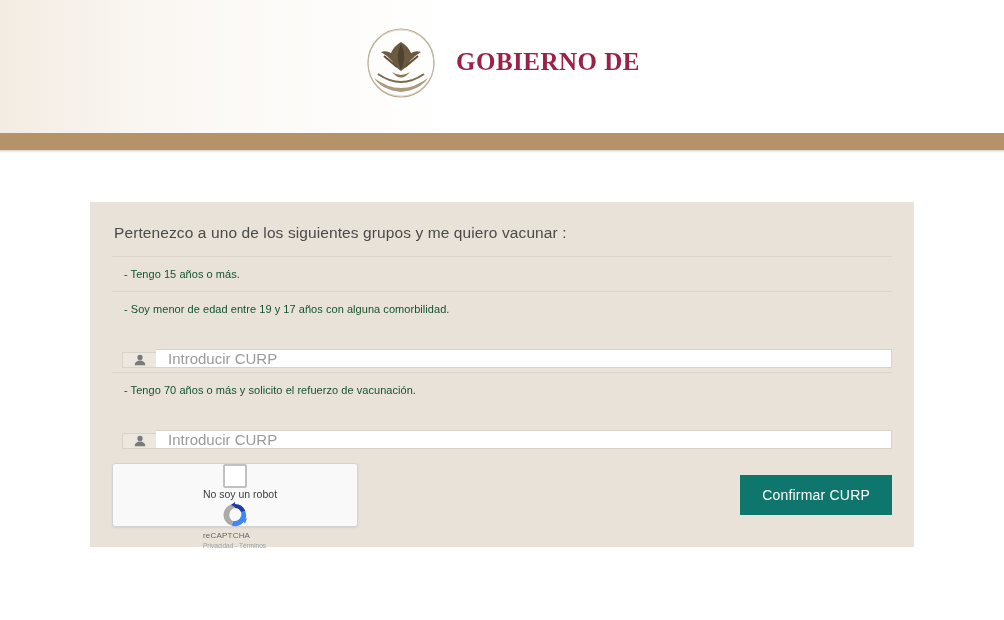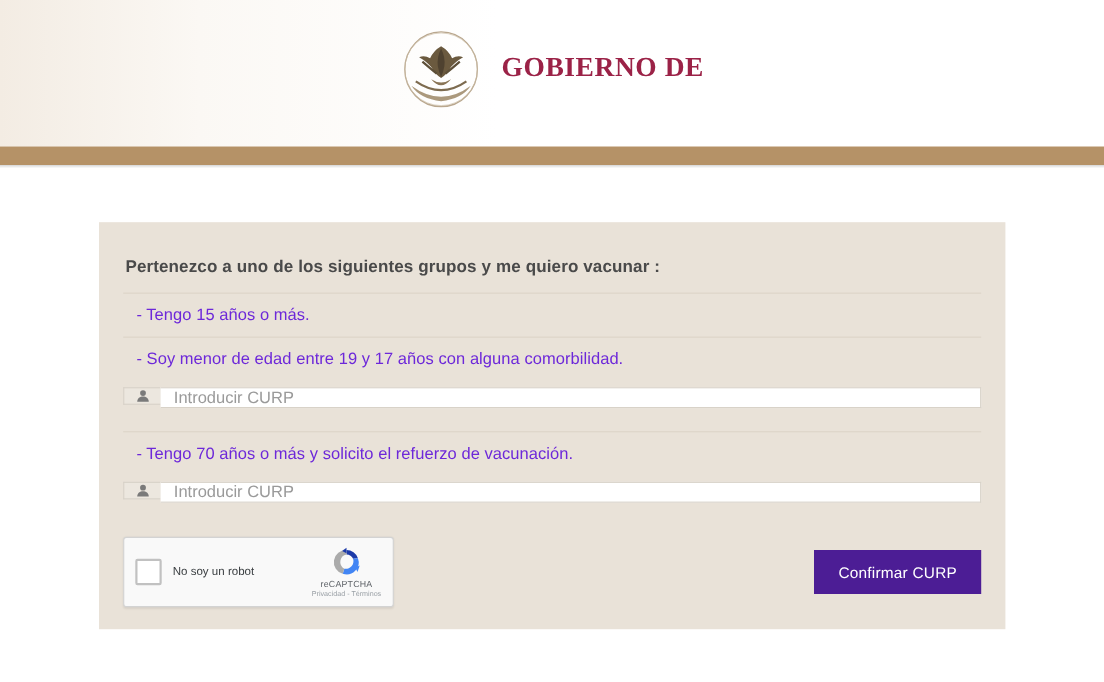--- a/index.html
+++ b/index.html
@@ -69,39 +69,38 @@
   .card {
     width: 824px;
     margin: 0 auto;
     background: #e9e2d8;
     padding: 18px 22px 20px 22px;
     box-sizing: border-box;
   }
   .card-title {
     font-size: 15.5px;
     color: #4a4a4a;
-    margin: 14px 2px 14px 2px;
+    margin: 4px 2px 14px 2px;
     letter-spacing: 0.1px;
-    font-weight: bold;
   }
   .group-row {
-    font-size: 15px;
-    color: #6d28d9;
+    font-size: 11px;
+    color: #14532d;
     padding: 11px 2px 11px 12px;
     border-top: 1px solid #dcd4c8;
     letter-spacing: 0.05px;
   }
   .group-row.first {
     border-top: 1px solid #dcd4c8;
   }
 
   .input-row {
     display: flex;
-    align-items: flex-start;
-    margin: 6px 0 4px 0;
+    align-items: flex-end;
+    margin: 6px 0 4px 10px;
     height: 36px;
   }
   .input-icon {
     width: 34px;
     background: #ece7df;
     border: 1px solid #d8d2c8;
     border-right: none;
     display: flex;
     align-items: center;
     justify-content: center;
@@ -136,38 +135,39 @@
     width: 246px;
     height: 64px;
     background: #f9f9f9;
     border: 1px solid #d3d3d3;
     border-radius: 3px;
     display: flex;
     align-items: center;
     box-sizing: border-box;
     padding: 0 10px;
     box-shadow: 0 1px 2px rgba(0,0,0,0.08);
+    flex-direction: column;
   }
   .rc-check {
     width: 20px;
     height: 20px;
     border: 2px solid #c1c1c1;
     background: #fff;
     border-radius: 2px;
     flex: none;
   }
   .rc-label {
     font-size: 10.5px;
     color: #3c4043;
     margin-left: 10px;
     flex: 1;
   }
   .rc-brand {
     width: 64px;
-    text-align: center;
+    text-align: left;
     flex: none;
   }
   .rc-logo {
     width: 30px;
     height: 30px;
     margin: 0 auto 2px auto;
     position: relative;
   }
   .rc-name {
     font-size: 8px;
@@ -176,21 +176,21 @@
     line-height: 1.1;
   }
   .rc-legal {
     font-size: 6.5px;
     color: #9aa0a6;
     line-height: 1.1;
     margin-top: 1px;
   }
 
   .confirm-btn {
-    background: #4c1d95;
+    background: #0f766e;
     color: #ffffff;
     border: none;
     font-family: "Liberation Sans", sans-serif;
     font-size: 14px;
     padding: 12px 22px;
     cursor: pointer;
     letter-spacing: 0.2px;
   }
 </style>
 </head>

